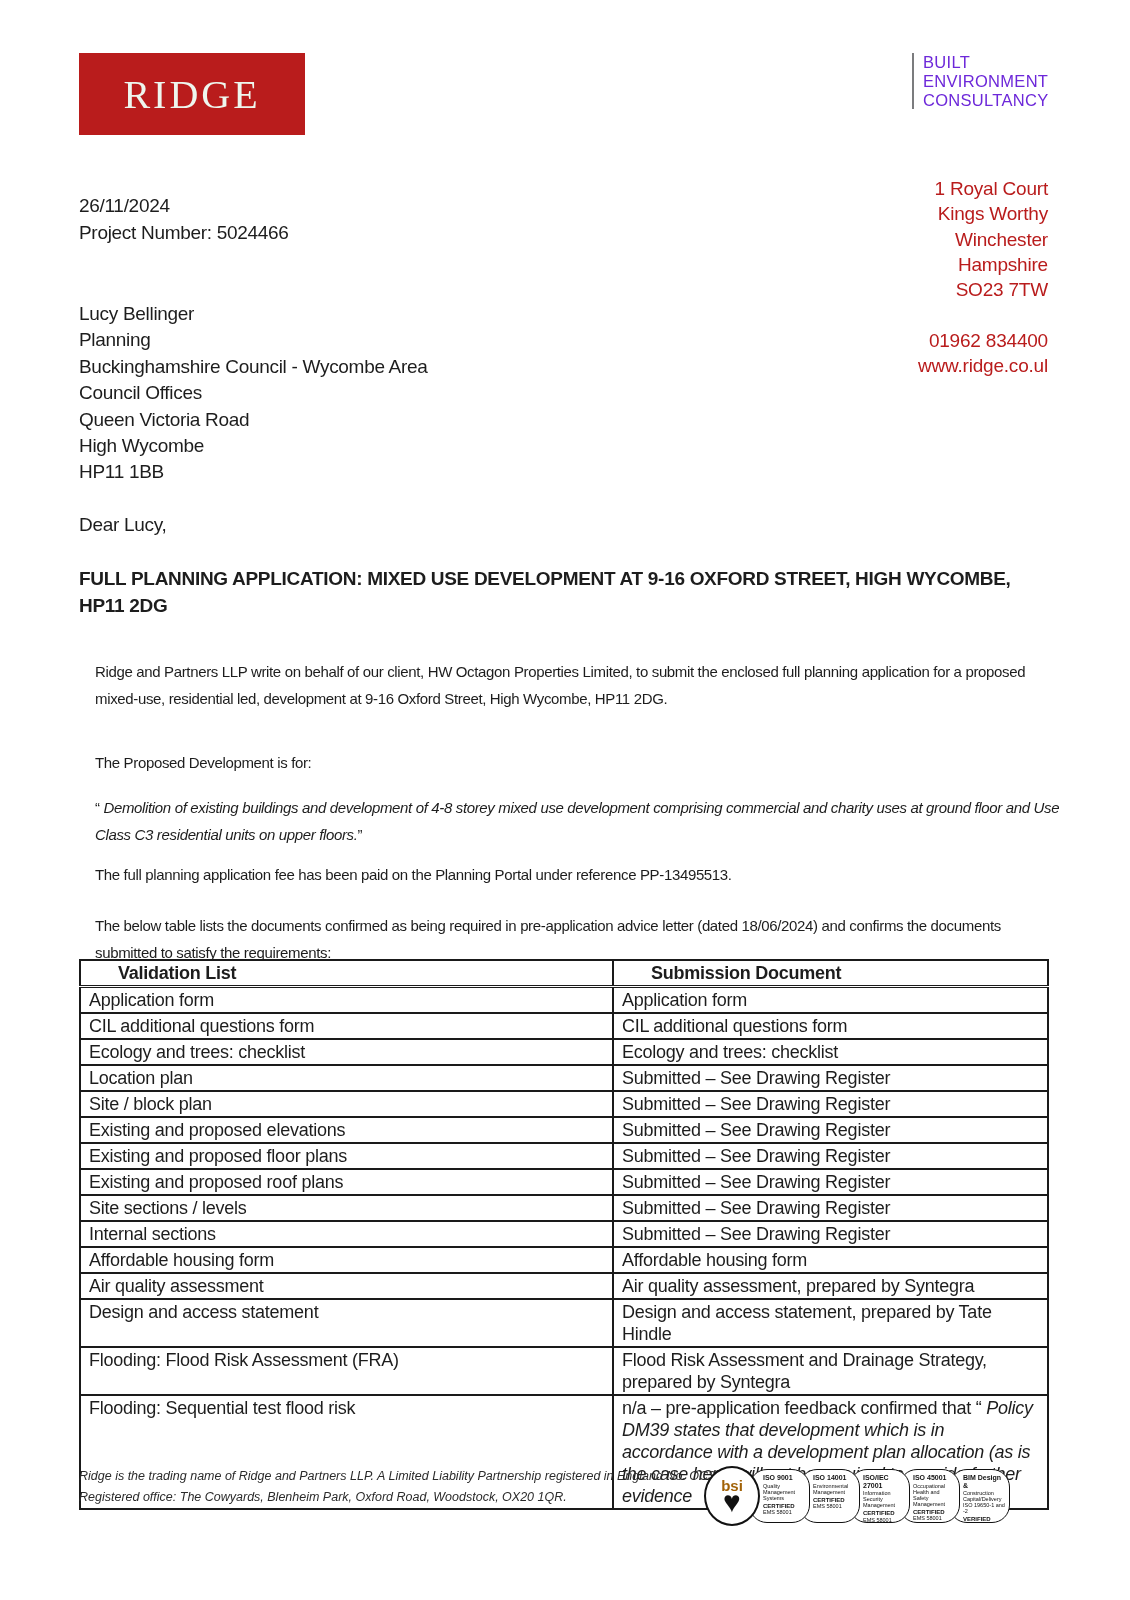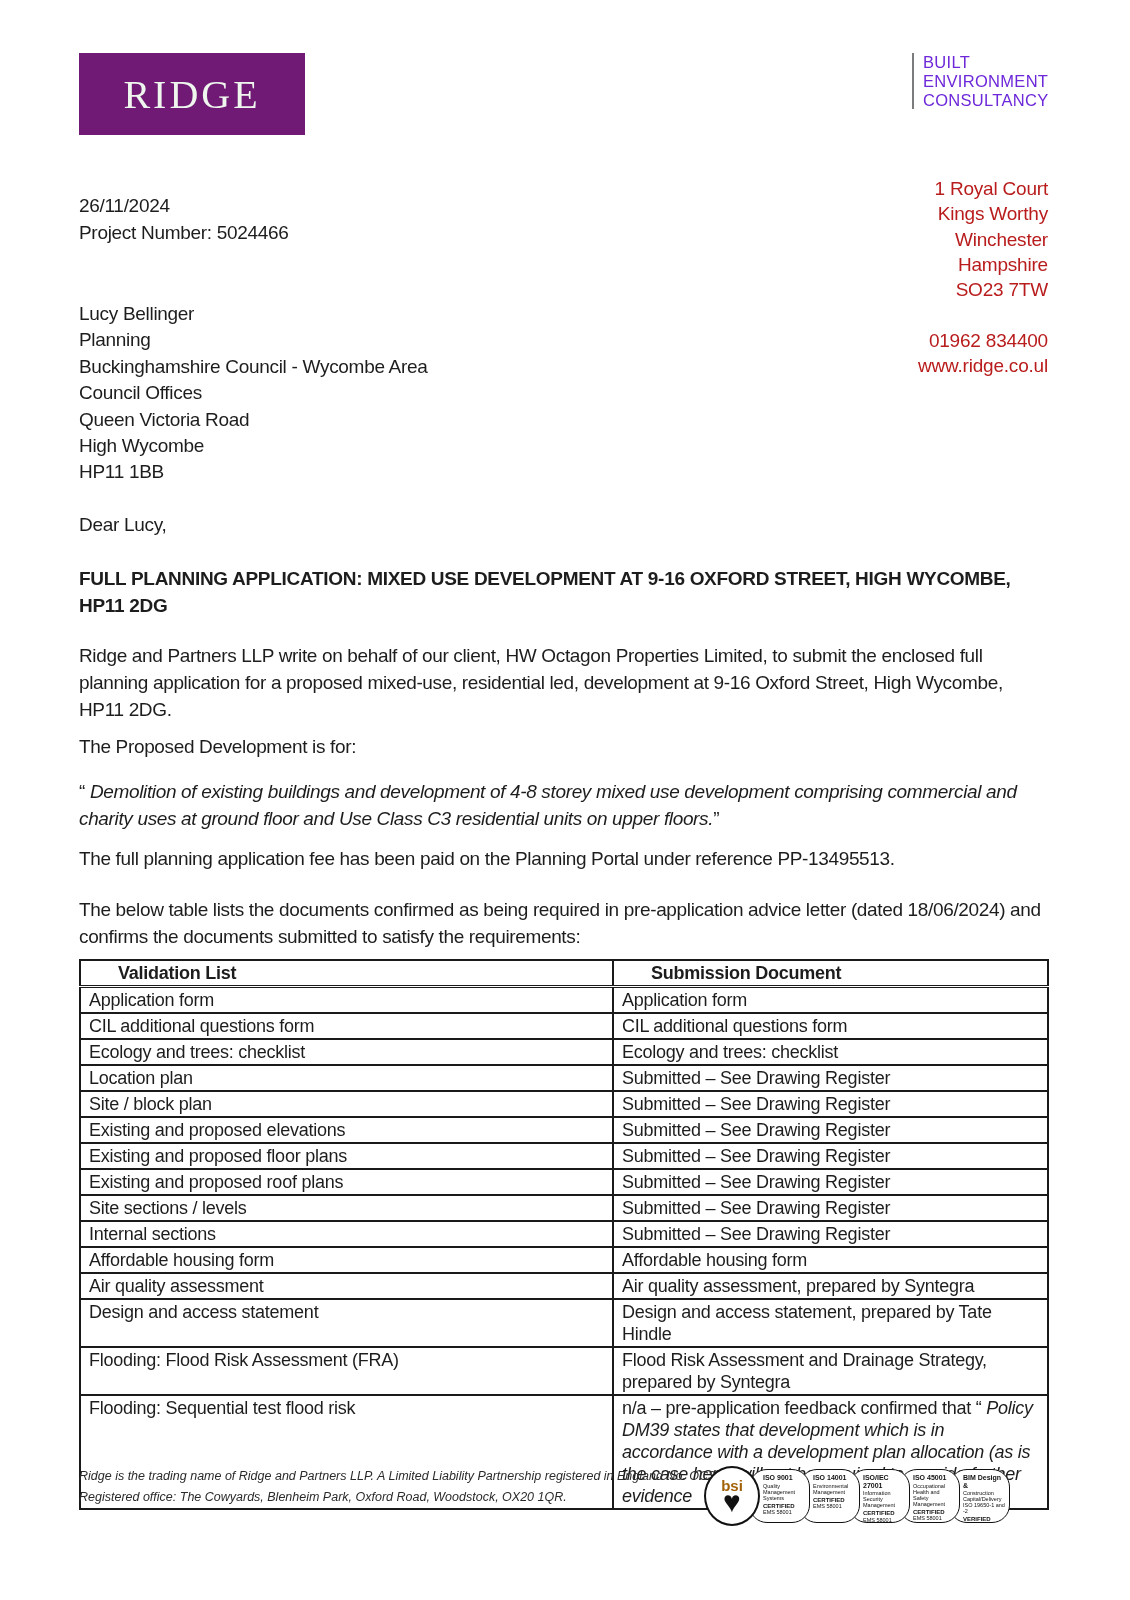--- a/index.html
+++ b/index.html
@@ -13,21 +13,21 @@
   .tag-bar{width:2px;height:56px;background:#7b7c7e;margin-right:9px;}
   .tag-lines div{font-size:16.5px;line-height:19px;color:#6d28d9;letter-spacing:0.3px;}
   .office{position:absolute;right:82px;top:176px;text-align:right;
           font-size:19px;line-height:25.3px;color:#b91c1c;letter-spacing:-0.2px;}
   .dateblock{position:absolute;left:79px;top:192px;font-size:19px;line-height:27px;letter-spacing:-0.3px;}
   .recipient{position:absolute;left:79px;top:288px;font-size:19px;line-height:26.4px;letter-spacing:-0.3px;margin-top:13px;}
   
   .salutation{position:absolute;left:79px;top:514px;font-size:19px;letter-spacing:-0.3px;}
   .subject{position:absolute;left:79px;top:566px;width:970px;font-size:19px;font-weight:bold;
            line-height:26.5px;letter-spacing:-0.3px;}
-  .para{position:absolute;left:79px;width:970px;margin:0;font-size:19px;line-height:27px;letter-spacing:-0.35px;}
+  .para{position:absolute;left:79px;width:970px;margin:16px;font-size:15px;line-height:27px;letter-spacing:-0.35px;}
   .p1{top:642px}.p2{top:733px}.quote{top:778px}.p3{top:845px}.p4{top:896px}
   
   table.vtable{position:absolute;left:79px;top:959px;width:970px;border-collapse:collapse;
          font-size:18px;letter-spacing:-0.25px;table-layout:fixed;}
   .vtable th,.vtable td{border:2px solid #1a1a1a;padding:1px 8px;line-height:22px;
          vertical-align:top;text-align:left;overflow:hidden;}
   .vtable th{font-weight:bold;border-bottom:3px double #1a1a1a;padding-left:37px;}
   .col-left{width:486px;}
   
   .footer-note{position:absolute;left:79px;top:1466px;font-size:12.5px;font-style:italic;
@@ -43,21 +43,21 @@
   .t-sub{font-size:5.5px;line-height:6px;margin-top:1px;color:#111;}
   .t-status{font-size:6px;font-weight:bold;margin-top:2px;line-height:6.5px;color:#111;}
   .t-code{font-size:5.5px;line-height:6px;color:#111;}
   .z5{z-index:5}.z4{z-index:4}.z3{z-index:3}.z2{z-index:2}.z1{z-index:1}
 </style>
 </head>
 <body>
 
 <div class="page">
 
-  <div class="logo" style="background: #701a75;">
+  <div class="logo" style="background: #b91c1c;">
     <span>RIDGE</span>
   </div>
 
   <div class="tagline">
     <div class="tag-bar"></div>
     <div class="tag-lines" id="tagline">
         <div>BUILT</div>
         <div>ENVIRONMENT</div>
         <div>CONSULTANCY</div>
       </div>

